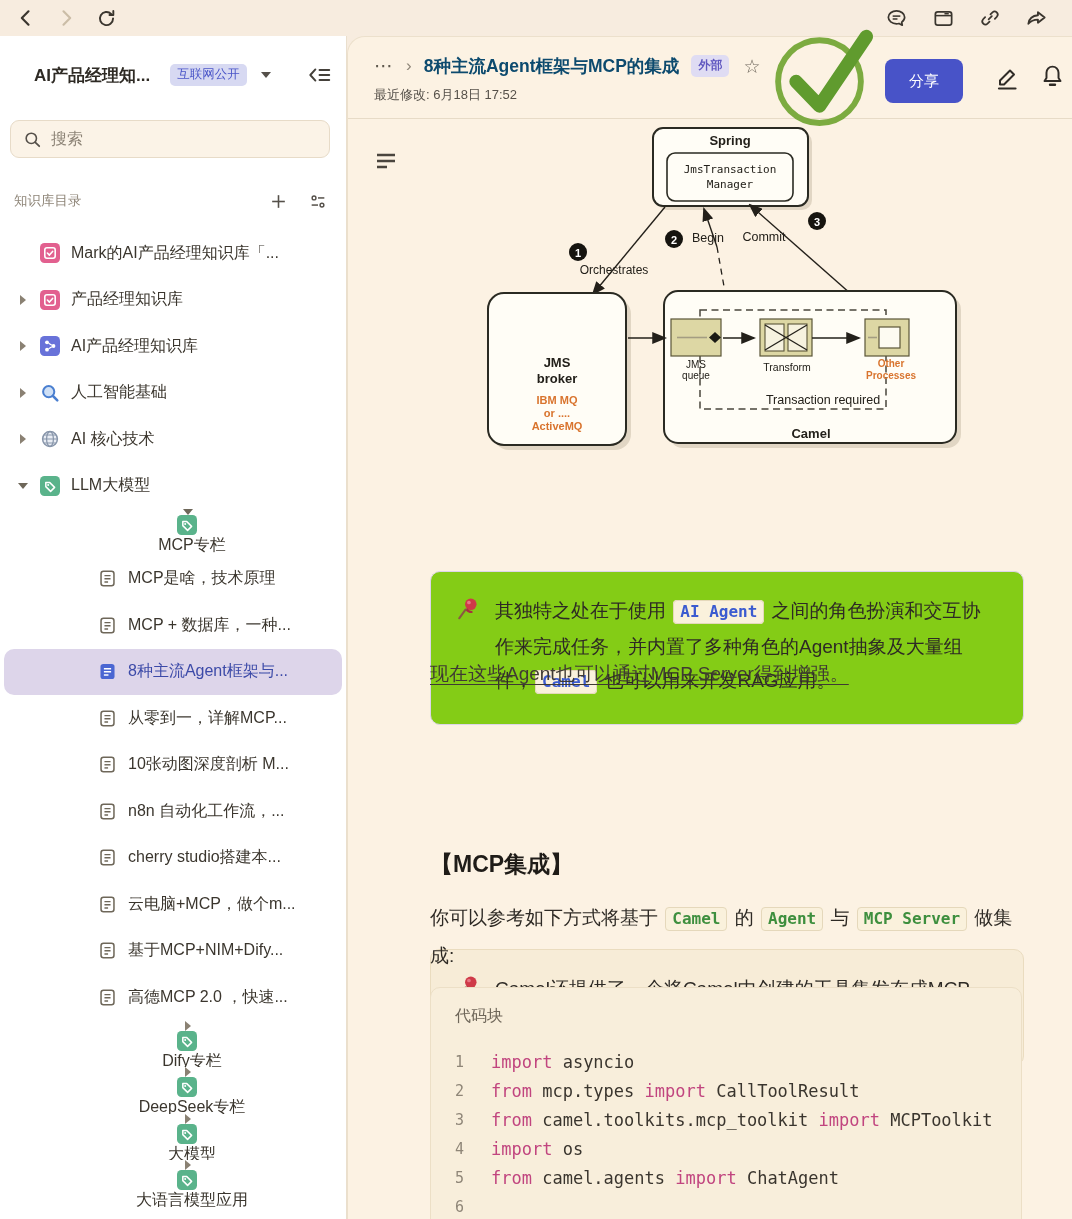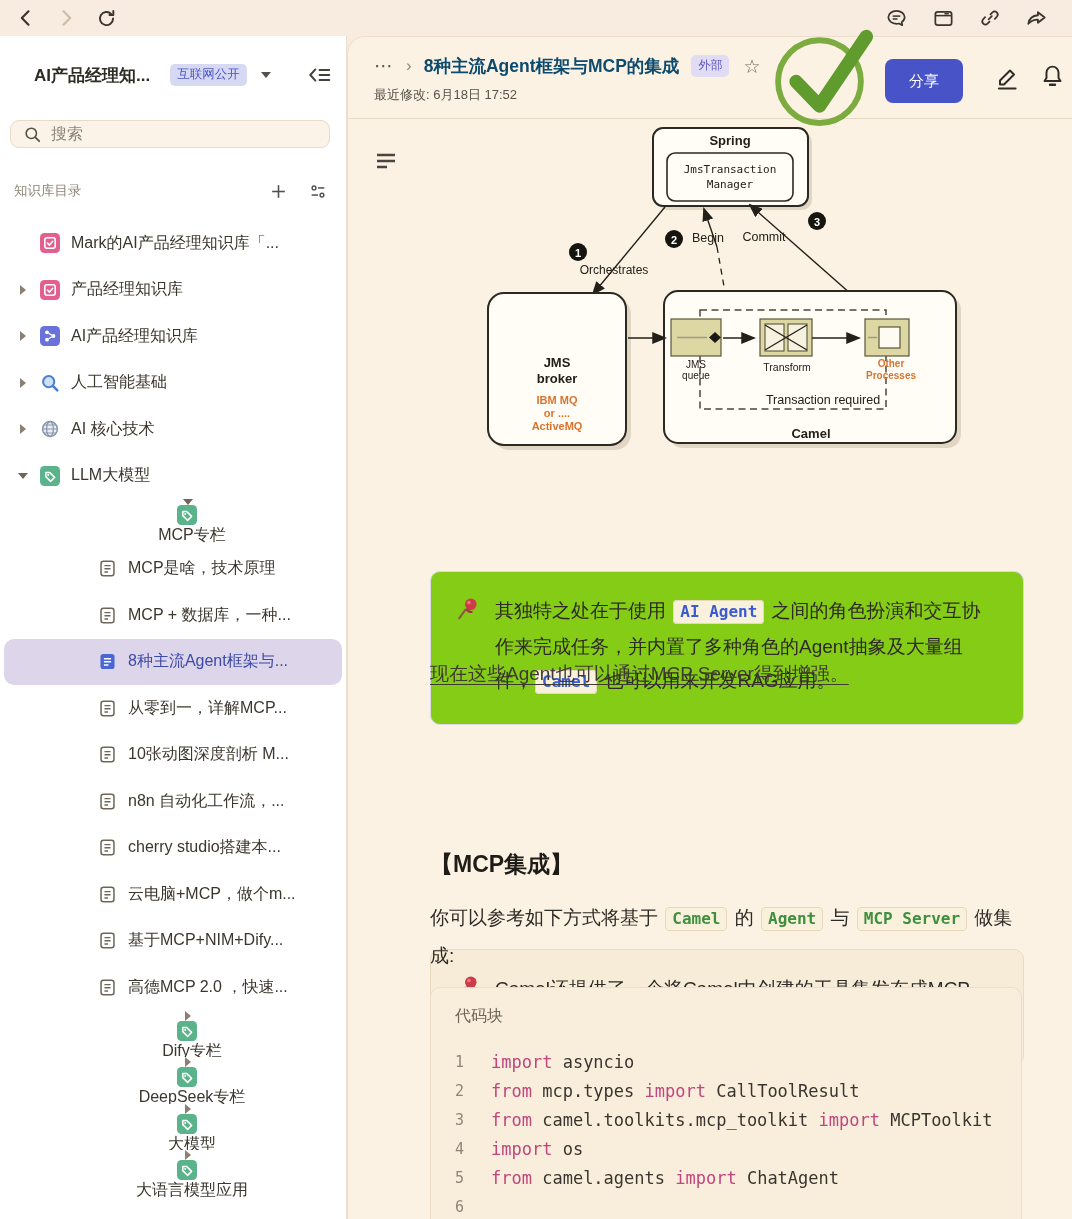--- a/index.html
+++ b/index.html
@@ -22,21 +22,21 @@
   
   .sidebar { position:absolute; left:0; top:36px; width:347px; bottom:0;
     background:#ffffff; border-right:1px solid #eadfcd; overflow:hidden; }
   .sb-header { display:flex; align-items:center; margin:24px 14px 0 34px; height:30px; }
   .sb-title { font-size:17px; font-weight:bold; color:#2e2a24; white-space:nowrap; }
   .sb-badge { margin-left:20px; background:#d7d9f2; color:#4a55c8; font-size:12.5px;
     padding:2px 7px 3px; border-radius:5px; white-space:nowrap; }
   .sb-caret { width:0; height:0; border-left:5.5px solid transparent; border-right:5.5px solid transparent;
     border-top:6.5px solid #55504a; margin-left:14px; }
   .sb-collapse { margin-left:auto; }
-  .search-box { margin:30px 16px 0 10px; height:28px; background:#fbf3e7; border:1px solid #e7dbc8;
+  .search-box { margin:30px 16px 0 10px; height:38px; background:#fbf3e7; border:1px solid #e7dbc8;
     border-radius:9px; display:flex; align-items:center; padding-left:12px; gap:9px; }
   .search-ph { color:#8d8477; font-size:16px; }
   .dir-row { margin:30px 18px 0 14px; height:26px; display:flex; align-items:center; }
   .dir-label { font-size:13.5px; color:#8f8679; flex:1; }
   .dir-icons { display:flex; align-items:center; gap:20px; }
   .tree { margin-top:16px; }
   .tree-row { height:46.5px; display:flex; align-items:center; margin:0 4px; border-radius:10px;
     white-space:nowrap; overflow:hidden; cursor:pointer; }
   .tree-row.lvl1 { padding-left:10px; }
   .tree-row.lvl2 { padding-left:38px;flex-direction:column; }
@@ -54,21 +54,21 @@
 
   
   .card { position:absolute; left:347px; top:36px; right:0; bottom:0;
     background:#fcf2e3; border-top-left-radius:18px; border-left:1px solid #ece0cc;
     border-top:1px solid #ece0cc; overflow:hidden; }
   .doc-header { position:relative; height:82px; border-bottom:1px solid #e7dbc7; padding:16px 0 0 26px; }
   .crumb-row { display:flex; align-items:center; gap:12px; height:26px; }
   .more-dots { font-size:19px; color:#5f594e; letter-spacing:1px; line-height:10px; }
   .crumb-sep { font-size:17px; color:#8f8679; }
   .doc-title { font-size:17.5px; font-weight:bold; color:#0c4a6e; }
-  .ext-badge { background:#dfdcf3; color:#6057c0; font-size:12px; padding:2px 7px 3px; border-radius:5px; }
+  .ext-badge { background:#dfdcf3; color:#6057c0; font-size:12px; padding:2px 7px 3px; border-radius:5px;font-weight:bold; }
   .star { font-size:19px; color:#6e675c; margin-left:2px; }
   .modified { margin-top:7px; font-size:13px; color:#56514a; }
   .share-btn { position:absolute; left:537px; top:22px; width:78px; height:44px;
     background:#4853c8; color:#fff; font-size:15px; border:none; border-radius:8px; cursor:pointer;
     font-family:inherit; }
   .hd-edit { position:absolute; left:646px; top:27px; }
   .hd-bell { position:absolute; left:692px; top:26px; }
 
   .outline-toggle { position:absolute; left:26px; top:114px; cursor:pointer; }
 

